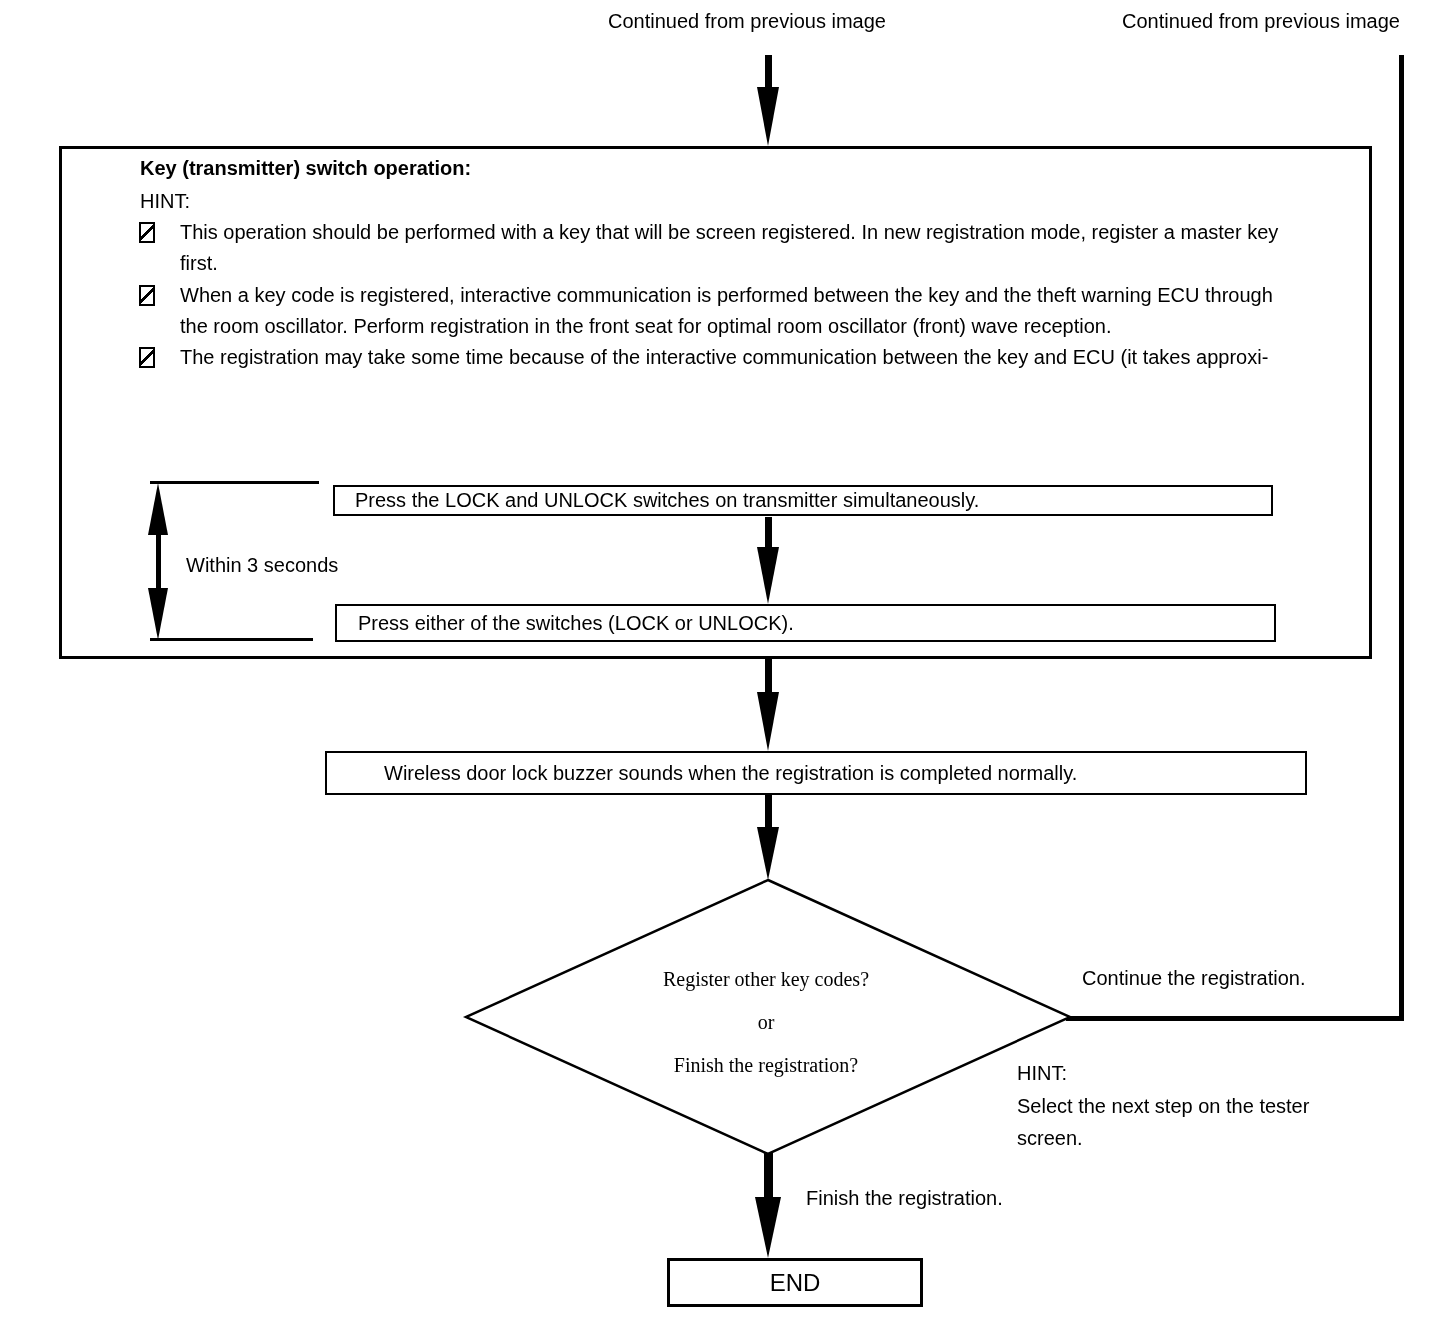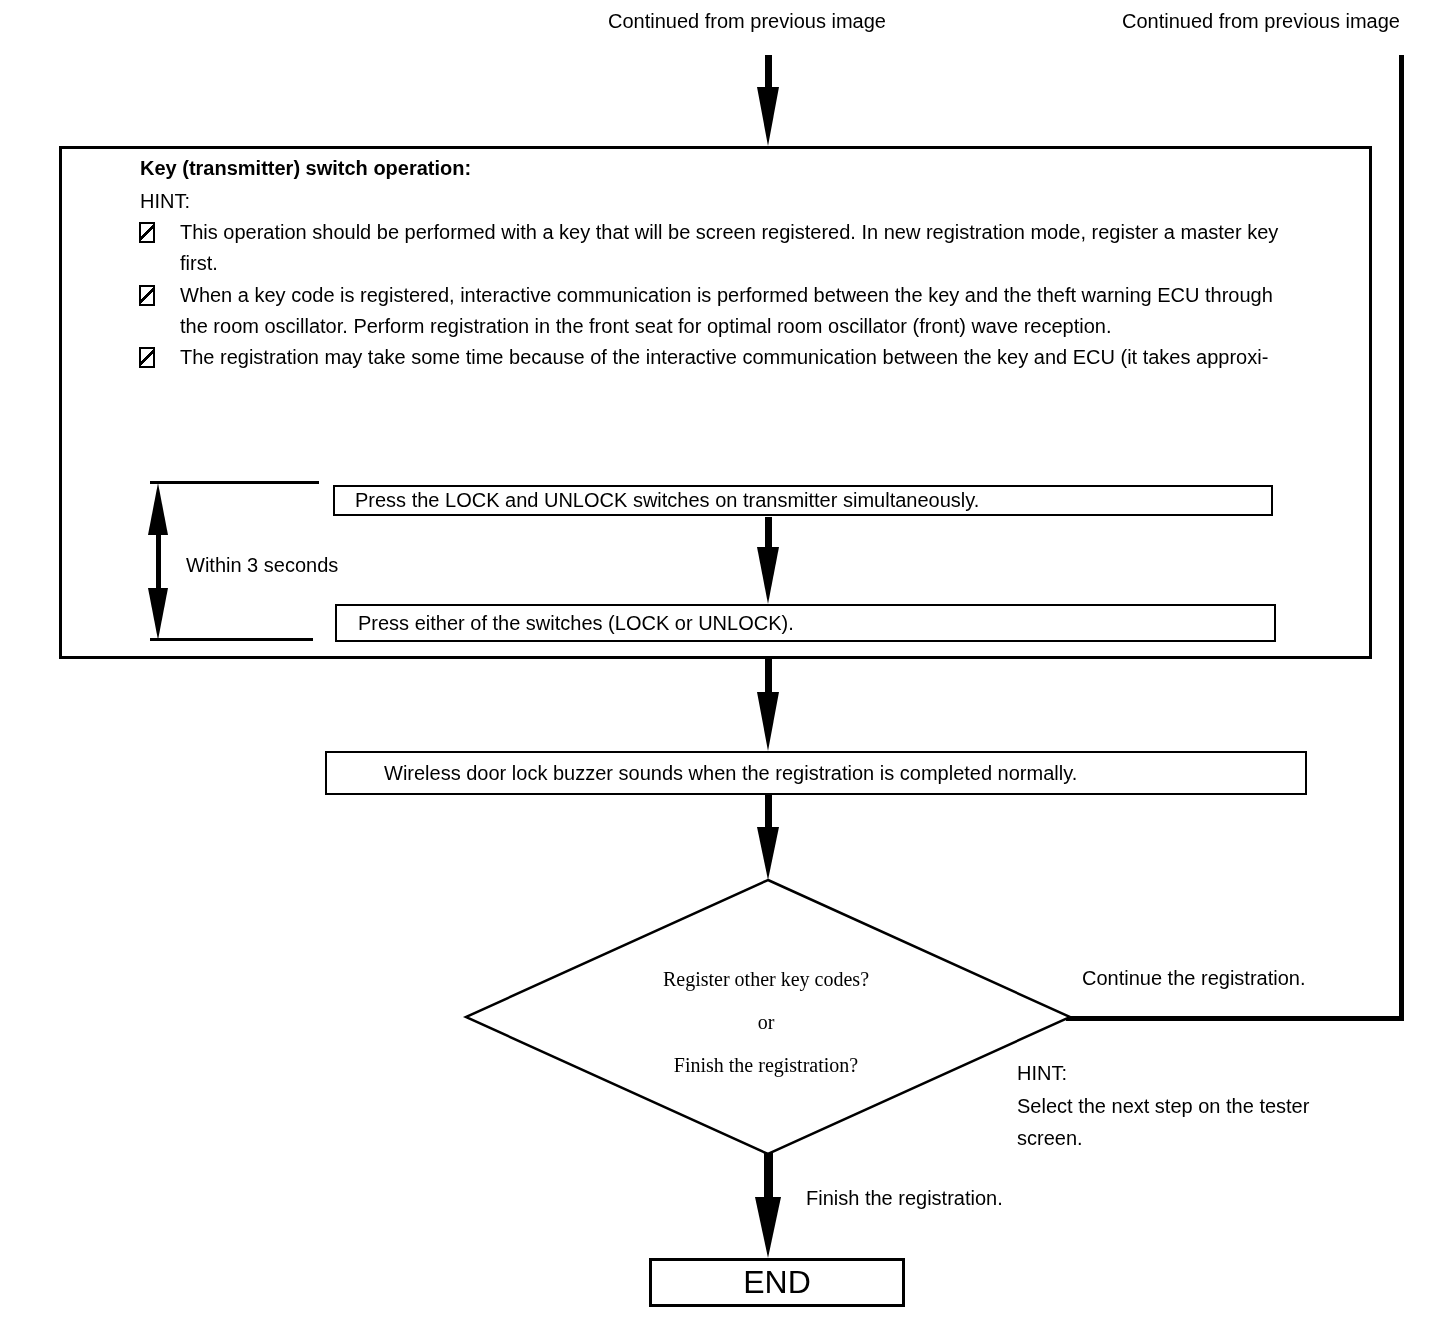--- a/index.html
+++ b/index.html
@@ -132,17 +132,17 @@
   <div class="t" style="left:1017px; top:1062px;">HINT:</div>
   <div class="t" style="left:1017px; top:1095px;">Select the next step on the tester</div>
   <div class="t" style="left:1017px; top:1127px;">screen.</div>
 
   <div>
     <div class="stem" style="left:764px; top:1153px; width:9px; height:46px;"></div>
     <div class="ah-down" style="left:755px; top:1197px; border-left-width:13px; border-right-width:13px; border-top-width:61px;"></div>
   </div>
   <div class="t" style="left:806px; top:1187px;">Finish the registration.</div>
 
-  <div class="rect" style="left:649px; top:1258px; width:250px; height:43px; border-width:3px; justify-content:center; font-size:32px;">
+  <div class="rect" style="left:667px; top:1258px; width:250px; height:43px; border-width:3px; justify-content:center; font-size:24px;">
     <span>END</span>
   </div>
 
 </div>
 
 </body></html>

